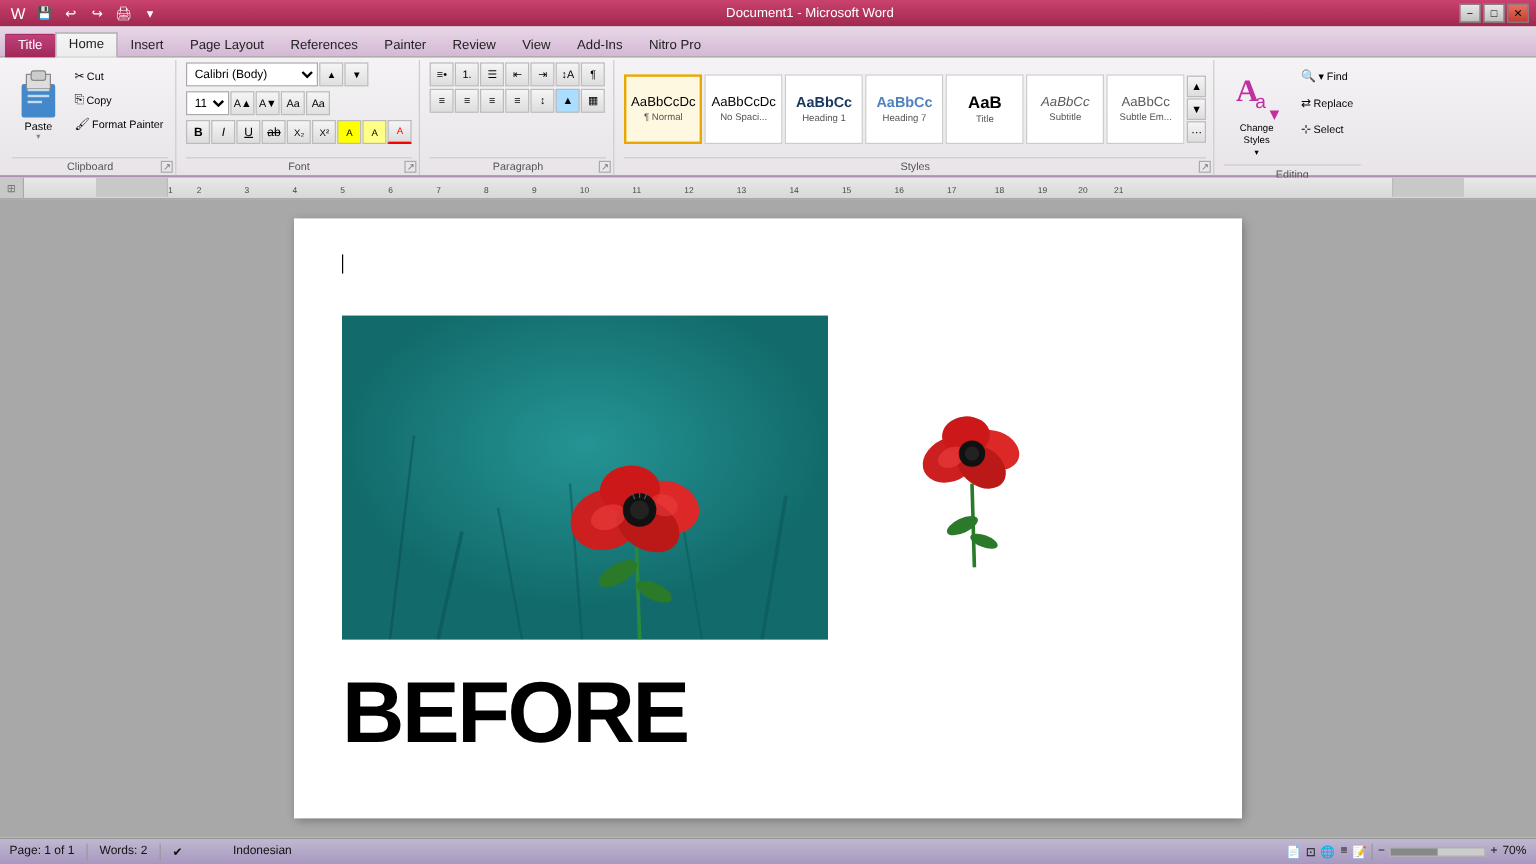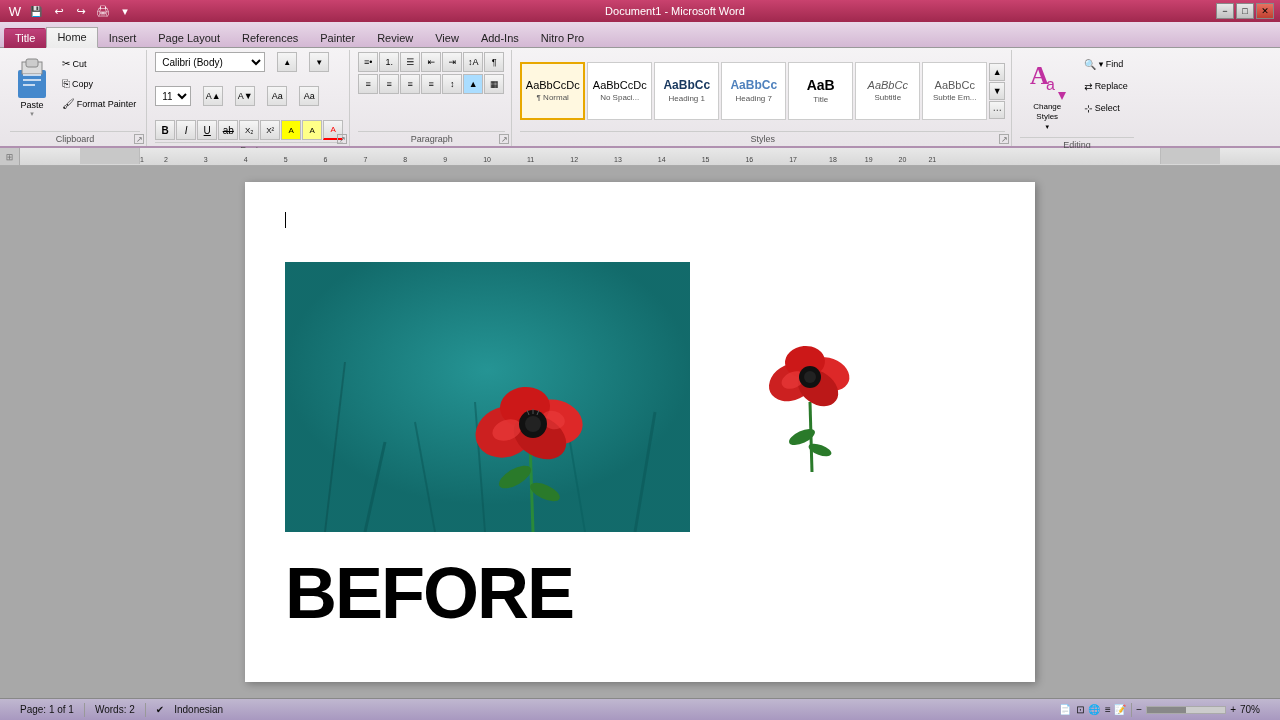--- a/index.html
+++ b/index.html
@@ -114,21 +114,21 @@
       padding: 0 2px;
     }
     .font-size-select {
       font-size: 10px;
       height: 20px;
       width: 36px;
       border: 1px solid #aaa;
       background: white;
       padding: 0 2px;
     }
-    .font-row { display: flex; align-items: center; gap: 12px; margin-bottom: 12px; }
+    .font-row { display: flex; align-items: center; gap: 1px; margin-bottom: 2px; }
     .ribbon-small-icon-btn {
       width: 20px; height: 20px;
       background: linear-gradient(to bottom, #f5f5f5, #e0e0e0);
       border: 1px solid #bbb;
       font-size: 10px;
       cursor: pointer;
       display: flex; align-items: center; justify-content: center;
     }
     .font-format-row { display: flex; gap: 1px; flex-wrap: wrap; max-width: 200px; }
     .fmt-btn {
@@ -264,21 +264,21 @@
       color: black;
       letter-spacing: -2px;
     }
 
     
     .status-bar {
       height: 22px;
       background: linear-gradient(to bottom, #c0b8d0, #a898c0);
       display: flex;
       align-items: center;
-      padding: 0 20px;
+      padding: 0 8px;
       gap: 12px;
       font-size: 10px;
       color: #111;
       border-top: 1px solid #888;
       position: fixed;
       bottom: 0;
       width: 1280px;
     }
     .status-left { display: flex; gap: 10px; align-items: center; }
     .status-right { margin-left: auto; display: flex; align-items: center; gap: 4px; }
@@ -611,21 +611,21 @@
   </div>
 </div>
 
 <div class="status-bar">
   <div class="status-left">
     <span>Page: 1 of 1</span>
     <div class="status-sep"></div>
     <span>Words: 2</span>
     <div class="status-sep"></div>
     <span style="font-size:10px;">✔</span>
-    <span style="cursor:pointer;">Indonesian</span>
+    <span style="cursor:pointer;margin-left:32px;">Indonesian</span>
   </div>
   <div class="status-right">
     <span style="font-size:10px; cursor:pointer;">📄</span>
     <span style="font-size:10px; cursor:pointer;">⊡</span>
     <span style="font-size:10px; cursor:pointer;">🌐</span>
     <span style="font-size:10px; cursor:pointer;">≡</span>
     <span style="font-size:10px; cursor:pointer;">📝</span>
     <div class="status-sep"></div>
     <span style="font-size:10px; cursor:pointer;">−</span>
     <div style="width:80px; height:8px; background:#ccc; border:1px solid #aaa; position:relative;">

